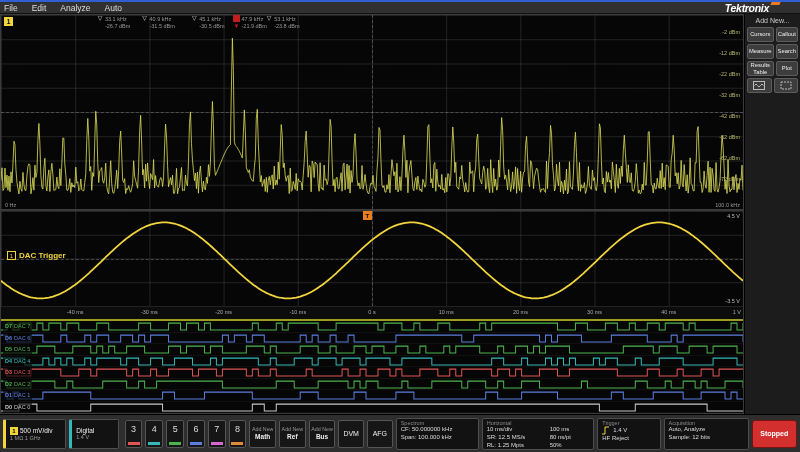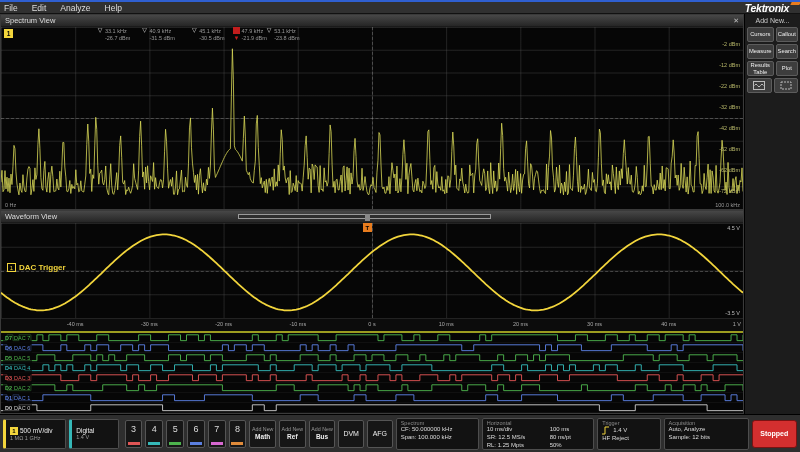--- a/index.html
+++ b/index.html
@@ -2,21 +2,21 @@
 <html><head>
 <meta charset="utf-8">
 <style>
   *{margin:0;padding:0;box-sizing:border-box}
   body{background:#000}
   .app{width:800px;height:452px;background:#262626;font-family:"Liberation Sans",sans-serif;position:relative;overflow:hidden;color:#ddd}
 
   
   .menubar{height:14px;background:#303030;display:flex;align-items:center;gap:14px;padding-left:4px;font-size:8.5px;border-bottom:1px solid #111;position:relative;border-top:2px solid #2f5fd0}
   .menu-item{cursor:default;color:#ddd}
-  .logo-wrap{position:absolute;right:0;top:0;height:12px;display:flex;align-items:flex-start}
+  .logo-wrap{position:absolute;right:20px;top:0;height:12px;display:flex;align-items:flex-start}
   .logo-text{font-size:10.5px;font-weight:bold;font-style:italic;color:#fff;letter-spacing:-.3px}
   .logo-accent{width:9px;height:3px;background:#e87c1e;margin-left:2px;transform:skewX(-25deg)}
 
   .main-row{display:flex;height:400px}
   .content{width:744px;display:flex;flex-direction:column}
 
   
   .panel{background:#000;border:1px solid #3a3a3a;display:flex;flex-direction:column}
   .spectrum-panel{height:196px}
   .waveform-panel{height:204px}
@@ -99,35 +99,31 @@
 </style>
 </head>
 <body>
 
 <div class="app">
 
   <div class="menubar">
     <span class="menu-item">File</span>
     <span class="menu-item">Edit</span>
     <span class="menu-item">Analyze</span>
-    <span class="menu-item">Help</span>
+    <span class="menu-item">Auto</span>
     <div class="logo-wrap">
       <span class="logo-text">Tektronix</span>
       <span class="logo-accent"></span>
     </div>
   </div>
 
   <div class="main-row">
     <div class="content">
 
       <section class="panel spectrum-panel">
-        <div class="panel-header">
-          <span>Spectrum View</span>
-          <span class="close-icon">✕</span>
-        </div>
         <div class="spec-plot gridbg">
           <div class="cx"></div>
           <div class="cy"></div>
           <span class="src-badge">1</span>
 
           <svg id="spec-svg" class="trace" viewBox="0 0 744 184" preserveAspectRatio="none">
               <polyline points="0,156.9 1,144.9 2,166.5 3,164.6 4,145.2 5,163.7 6,151.8 7,166.3 8,152.8 9,167.6 10,148.7 11,159.3 12,141.2 13,119.7 14,123.0 15,146.5 16,158.8 17,164.7 18,169.7 19,157.7 20,165.0 21,167.2 22,149.3 23,161.2 24,166.1 25,166.5 26,152.6 27,143.7 28,141.1 29,142.7 30,169.6 31,163.7 32,154.3 33,166.2 34,142.4 35,154.1 36,149.4 37,119.1 38,102.9 39,122.6 40,152.1 41,163.2 42,165.1 43,145.2 44,135.9 45,161.7 46,166.9 47,153.9 48,146.9 49,167.4 50,149.1 51,140.7 52,151.4 53,166.4 54,165.9 55,165.6 56,153.7 57,162.8 58,164.7 59,145.8 60,161.8 61,141.4 62,116.7 63,116.8 64,141.6 65,151.5 66,166.1 67,166.5 68,163.6 69,155.2 70,168.3 71,159.1 72,163.2 73,161.3 74,163.6 75,144.3 76,159.6 77,158.1 78,166.7 79,165.7 80,155.5 81,165.7 82,166.4 83,166.8 84,159.0 85,150.6 86,118.9 87,98.1 88,115.8 89,148.1 90,143.7 91,166.3 92,149.4 93,153.1 94,120.2 95,91.3 96,103.5 97,139.9 98,158.9 99,147.7 100,146.9 101,144.7 102,157.5 103,159.6 104,154.3 105,140.5 106,162.5 107,167.5 108,169.6 109,153.8 110,138.2 111,159.9 112,168.0 113,169.2 114,165.3 115,156.7 116,147.2 117,164.6 118,147.5 119,119.8 120,110.1 121,131.7 122,156.9 123,158.8 124,155.2 125,169.4 126,164.6 127,165.5 128,161.9 129,165.6 130,168.1 131,164.9 132,160.0 133,138.2 134,152.9 135,156.9 136,160.8 137,164.3 138,144.8 139,110.7 140,95.2 141,119.5 142,151.7 143,146.5 144,164.0 145,141.5 146,157.6 147,140.3 148,156.3 149,164.6 150,150.4 151,153.1 152,156.2 153,137.1 154,164.0 155,152.3 156,161.1 157,162.6 158,163.2 159,157.3 160,154.2 161,154.9 162,162.7 163,154.5 164,126.1 165,103.4 166,115.9 167,142.8 168,163.0 169,158.0 170,154.2 171,161.0 172,152.0 173,169.1 174,169.1 175,161.6 176,145.5 177,169.6 178,164.3 179,163.5 180,153.7 181,144.6 182,166.6 183,165.9 184,166.4 185,151.8 186,159.9 187,162.1 188,138.3 189,102.0 190,91.9 191,122.1 192,137.7 193,147.1 194,157.2 195,149.8 196,164.7 197,149.0 198,169.0 199,149.9 200,143.3 201,157.9 202,167.7 203,157.5 204,164.9 205,165.9 206,153.9 207,159.7 208,141.9 209,153.1 210,139.6 211,107.2 212,82.0 213,104.0 214,143.5 215,152.1 216,150.0 217,147.8 218,145.5 219,143.2 220,140.8 221,138.5 222,136.2 223,133.9 224,131.8 225,129.8 226,128.0 227,126.4 228,125.0 229,123.9 230,123.1 231,70.0 232,22.0 233,52.7 234,120.2 235,123.7 236,124.7 237,126.0 238,127.6 239,129.3 240,131.3 241,133.4 242,135.6 243,112.6 244,90.0 245,110.3 246,144.9 247,147.2 248,149.4 249,146.8 250,153.6 251,155.5 252,157.2 253,157.7 254,144.9 255,135.6 256,98.0 257,89.4 258,121.7 259,140.2 260,158.4 261,152.3 262,162.6 263,159.2 264,155.8 265,167.4 266,154.0 267,168.2 268,156.6 269,153.0 270,161.0 271,153.5 272,151.6 273,165.1 274,143.4 275,161.4 276,156.5 277,160.9 278,139.4 279,155.8 280,128.2 281,103.9 282,114.1 283,144.7 284,140.5 285,152.6 286,157.6 287,153.6 288,152.1 289,169.4 290,145.2 291,167.3 292,166.2 293,157.9 294,160.9 295,165.4 296,150.2 297,166.8 298,155.3 299,157.8 300,157.6 301,158.6 302,165.9 303,152.5 304,139.7 305,119.8 306,110.1 307,131.7 308,153.9 309,142.7 310,143.6 311,167.7 312,138.5 313,141.3 314,154.2 315,139.4 316,141.0 317,141.6 318,160.2 319,167.2 320,140.1 321,164.5 322,163.8 323,166.2 324,142.4 325,156.8 326,155.4 327,160.9 328,156.6 329,127.9 330,99.0 331,105.9 332,139.0 333,162.0 334,156.0 335,167.6 336,154.6 337,153.9 338,164.6 339,164.8 340,156.3 341,149.6 342,167.1 343,142.2 344,140.4 345,165.8 346,155.0 347,141.4 348,164.9 349,142.7 350,168.9 351,147.5 352,158.8 353,151.1 354,125.0 355,112.6 356,130.9 357,155.7 358,162.0 359,159.2 360,165.0 361,163.4 362,142.8 363,165.3 364,160.1 365,151.2 366,160.0 367,166.4 368,169.2 369,169.3 370,162.7 371,159.4 372,160.7 373,152.0 374,162.6 375,164.5 376,167.3 377,146.7 378,134.8 379,106.7 380,109.1 381,138.6 382,161.3 383,163.7 384,161.8 385,168.0 386,168.0 387,161.0 388,165.2 389,151.3 390,168.6 391,151.8 392,137.2 393,145.1 394,152.5 395,148.6 396,165.8 397,140.6 398,167.8 399,165.2 400,153.3 401,166.6 402,151.8 403,128.8 404,114.0 405,129.2 406,154.1 407,137.7 408,168.6 409,150.1 410,142.6 411,138.0 412,151.5 413,164.7 414,166.7 415,158.1 416,154.1 417,165.5 418,152.8 419,160.7 420,166.4 421,165.0 422,167.7 423,155.9 424,158.5 425,163.3 426,160.7 427,136.6 428,105.8 429,104.0 430,133.7 431,159.3 432,155.2 433,164.0 434,142.3 435,139.9 436,167.2 437,146.2 438,158.7 439,162.8 440,161.4 441,165.1 442,151.2 443,166.0 444,164.6 445,168.6 446,154.1 447,167.8 448,150.5 449,151.1 450,162.2 451,153.8 452,126.0 453,106.2 454,120.4 455,149.4 456,139.6 457,162.9 458,164.0 459,165.3 460,153.6 461,155.6 462,142.7 463,156.8 464,161.2 465,167.8 466,158.9 467,165.9 468,168.0 469,167.2 470,139.4 471,150.3 472,149.0 473,147.8 474,167.7 475,150.6 476,143.7 477,118.1 478,113.0 479,136.6 480,155.1 481,157.6 482,160.2 483,149.4 484,143.4 485,147.9 486,165.4 487,162.6 488,145.5 489,163.3 490,168.5 491,137.2 492,157.7 493,168.4 494,145.5 495,162.5 496,155.6 497,166.2 498,164.0 499,137.5 500,153.8 501,123.1 502,97.3 503,109.7 504,143.3 505,155.8 506,151.9 507,157.9 508,165.9 509,146.6 510,157.8 511,167.5 512,162.2 513,148.8 514,165.2 515,158.0 516,144.0 517,169.1 518,145.6 519,161.4 520,166.6 521,148.2 522,168.1 523,154.7 524,149.0 525,148.5 526,123.1 527,115.1 528,135.6 529,158.5 530,162.8 531,138.2 532,140.1 533,150.7 534,164.7 535,152.9 536,148.9 537,145.3 538,146.3 539,154.6 540,163.0 541,168.1 542,165.1 543,165.3 544,164.6 545,167.2 546,168.4 547,138.5 548,164.8 549,142.1 550,130.5 551,104.7 552,112.2 553,142.6 554,151.9 555,166.9 556,163.8 557,141.6 558,156.4 559,162.1 560,139.5 561,168.0 562,157.8 563,161.0 564,169.7 565,156.7 566,166.3 567,146.1 568,169.7 569,167.7 570,139.1 571,162.8 572,164.1 573,165.4 574,149.8 575,122.9 576,111.2 577,130.7 578,155.9 579,166.6 580,139.8 581,167.3 582,161.0 583,163.9 584,163.6 585,158.9 586,169.3 587,166.5 588,159.7 589,143.7 590,161.6 591,164.0 592,165.3 593,147.0 594,157.0 595,154.2 596,165.6 597,166.6 598,158.5 599,132.1 600,103.2 601,106.9 602,138.1 603,160.3 604,154.6 605,167.0 606,168.6 607,148.4 608,158.5 609,149.4 610,158.6 611,156.5 612,164.9 613,139.5 614,148.2 615,156.7 616,168.4 617,141.5 618,160.2 619,164.4 620,145.5 621,159.8 622,143.3 623,153.1 624,128.0 625,114.0 626,130.1 627,144.8 628,158.8 629,142.1 630,157.2 631,159.0 632,149.7 633,166.1 634,167.2 635,164.7 636,157.8 637,141.0 638,152.2 639,169.0 640,166.1 641,169.7 642,168.4 643,160.5 644,166.0 645,139.8 646,161.4 647,161.1 648,138.7 649,111.0 650,110.6 651,138.0 652,160.8 653,161.3 654,168.8 655,159.4 656,164.8 657,164.9 658,154.8 659,161.5 660,164.4 661,147.6 662,164.5 663,140.5 664,163.1 665,154.3 666,165.7 667,142.3 668,142.6 669,143.6 670,163.2 671,163.5 672,137.7 673,130.7 674,114.1 675,127.4 676,152.6 677,149.6 678,160.1 679,149.6 680,165.1 681,161.9 682,137.9 683,159.5 684,163.1 685,141.8 686,155.5 687,166.9 688,151.5 689,168.9 690,160.6 691,135.5 692,159.9 693,161.2 694,166.7 695,166.8 696,140.0 697,140.3 698,110.3 699,105.8 700,133.1 701,158.6 702,158.7 703,168.4 704,165.0 705,148.0 706,160.9 707,164.3 708,152.2 709,138.6 710,168.2 711,144.3 712,168.3 713,145.5 714,151.7 715,165.6 716,167.3 717,139.9 718,165.3 719,168.0 720,163.5 721,157.1 722,133.4 723,114.5 724,124.9 725,143.6 726,165.3 727,156.8 728,169.3 729,136.9 730,162.1 731,167.6 732,165.4 733,165.4 734,153.2 735,165.7 736,155.4 737,151.3 738,168.4 739,159.7 740,165.4 741,155.2 742,156.7 743,142.4 744,166.3" stroke="#d9d957"></polyline>
             </svg>
 
           <div class="spec-marker" style="left: 12.8%;">
@@ -174,26 +170,20 @@
           <span class="ylab" style="top: 98px;">-42 dBm</span>
           <span class="ylab" style="top: 119px;">-52 dBm</span>
           <span class="ylab" style="top: 140px;">-62 dBm</span>
           <span class="ylab" style="top: 161px;">-72 dBm</span>
           <span class="xlab left">0 Hz</span>
           <span class="xlab right">100.0 kHz</span>
         </div>
       </section>
 
       <section class="panel waveform-panel">
-        <div class="panel-header">
-          <span>Waveform View</span>
-          <div class="zoom-bar">
-            <div class="zoom-handle"></div>
-          </div>
-        </div>
 
         <div class="analog gridbg">
           <div class="cx"></div>
           <div class="cy"></div>
           <svg id="sine-svg" class="trace" viewBox="0 0 744 96" preserveAspectRatio="none">
               <polyline points="0,70.5 2,72.1 4,73.7 6,75.2 8,76.6 10,78.0 12,79.3 14,80.5 16,81.6 18,82.7 20,83.6 22,84.5 24,85.3 26,86.0 28,86.7 30,87.2 32,87.6 34,87.9 36,88.2 38,88.3 40,88.3 42,88.3 44,88.1 46,87.8 48,87.5 50,87.0 52,86.5 54,85.8 56,85.1 58,84.3 60,83.3 62,82.3 64,81.3 66,80.1 68,78.9 70,77.5 72,76.1 74,74.7 76,73.2 78,71.6 80,70.0 82,68.3 84,66.6 86,64.8 88,63.0 90,61.1 92,59.2 94,57.3 96,55.4 98,53.5 100,51.6 102,49.6 104,47.7 106,45.7 108,43.8 110,41.9 112,40.0 114,38.1 116,36.3 118,34.5 120,32.7 122,31.0 124,29.3 126,27.7 128,26.2 130,24.7 132,23.2 134,21.9 136,20.6 138,19.4 140,18.2 142,17.2 144,16.2 146,15.3 148,14.5 150,13.8 152,13.2 154,12.7 156,12.2 158,11.9 160,11.7 162,11.6 164,11.5 166,11.6 168,11.7 170,12.0 172,12.4 174,12.8 176,13.4 178,14.0 180,14.8 182,15.6 184,16.5 186,17.5 188,18.6 190,19.7 192,21.0 194,22.3 196,23.7 198,25.1 200,26.7 202,28.2 204,29.9 206,31.6 208,33.3 210,35.1 212,36.9 214,38.7 216,40.6 218,42.5 220,44.4 222,46.3 224,48.3 226,50.2 228,52.2 230,54.1 232,56.0 234,58.0 236,59.8 238,61.7 240,63.5 242,65.3 244,67.1 246,68.8 248,70.5 250,72.1 252,73.7 254,75.2 256,76.6 258,78.0 260,79.3 262,80.5 264,81.6 266,82.7 268,83.6 270,84.5 272,85.3 274,86.0 276,86.7 278,87.2 280,87.6 282,87.9 284,88.2 286,88.3 288,88.3 290,88.3 292,88.1 294,87.8 296,87.5 298,87.0 300,86.5 302,85.8 304,85.1 306,84.3 308,83.3 310,82.3 312,81.3 314,80.1 316,78.9 318,77.5 320,76.1 322,74.7 324,73.2 326,71.6 328,70.0 330,68.3 332,66.6 334,64.8 336,63.0 338,61.1 340,59.2 342,57.3 344,55.4 346,53.5 348,51.6 350,49.6 352,47.7 354,45.7 356,43.8 358,41.9 360,40.0 362,38.1 364,36.3 366,34.5 368,32.7 370,31.0 372,29.3 374,27.7 376,26.2 378,24.7 380,23.2 382,21.9 384,20.6 386,19.4 388,18.2 390,17.2 392,16.2 394,15.3 396,14.5 398,13.8 400,13.2 402,12.7 404,12.2 406,11.9 408,11.7 410,11.6 412,11.5 414,11.6 416,11.7 418,12.0 420,12.4 422,12.8 424,13.4 426,14.0 428,14.8 430,15.6 432,16.5 434,17.5 436,18.6 438,19.7 440,21.0 442,22.3 444,23.7 446,25.1 448,26.7 450,28.2 452,29.9 454,31.6 456,33.3 458,35.1 460,36.9 462,38.7 464,40.6 466,42.5 468,44.4 470,46.3 472,48.3 474,50.2 476,52.2 478,54.1 480,56.0 482,58.0 484,59.8 486,61.7 488,63.5 490,65.3 492,67.1 494,68.8 496,70.5 498,72.1 500,73.7 502,75.2 504,76.6 506,78.0 508,79.3 510,80.5 512,81.6 514,82.7 516,83.6 518,84.5 520,85.3 522,86.0 524,86.7 526,87.2 528,87.6 530,87.9 532,88.2 534,88.3 536,88.3 538,88.3 540,88.1 542,87.8 544,87.5 546,87.0 548,86.5 550,85.8 552,85.1 554,84.3 556,83.3 558,82.3 560,81.3 562,80.1 564,78.9 566,77.5 568,76.1 570,74.7 572,73.2 574,71.6 576,70.0 578,68.3 580,66.6 582,64.8 584,63.0 586,61.1 588,59.2 590,57.3 592,55.4 594,53.5 596,51.6 598,49.6 600,47.7 602,45.7 604,43.8 606,41.9 608,40.0 610,38.1 612,36.3 614,34.5 616,32.7 618,31.0 620,29.3 622,27.7 624,26.2 626,24.7 628,23.2 630,21.9 632,20.6 634,19.4 636,18.2 638,17.2 640,16.2 642,15.3 644,14.5 646,13.8 648,13.2 650,12.7 652,12.2 654,11.9 656,11.7 658,11.6 660,11.5 662,11.6 664,11.7 666,12.0 668,12.4 670,12.8 672,13.4 674,14.0 676,14.8 678,15.6 680,16.5 682,17.5 684,18.6 686,19.7 688,21.0 690,22.3 692,23.7 694,25.1 696,26.7 698,28.2 700,29.9 702,31.6 704,33.3 706,35.1 708,36.9 710,38.7 712,40.6 714,42.5 716,44.4 718,46.3 720,48.3 722,50.2 724,52.2 726,54.1 728,56.0 730,58.0 732,59.8 734,61.7 736,63.5 738,65.3 740,67.1 742,68.8 744,70.5" stroke="#f2d53c"></polyline>
             </svg>
           <div class="trig-marker">T</div>
           <div class="wv-label">
             <span class="wv-chip">1</span>

